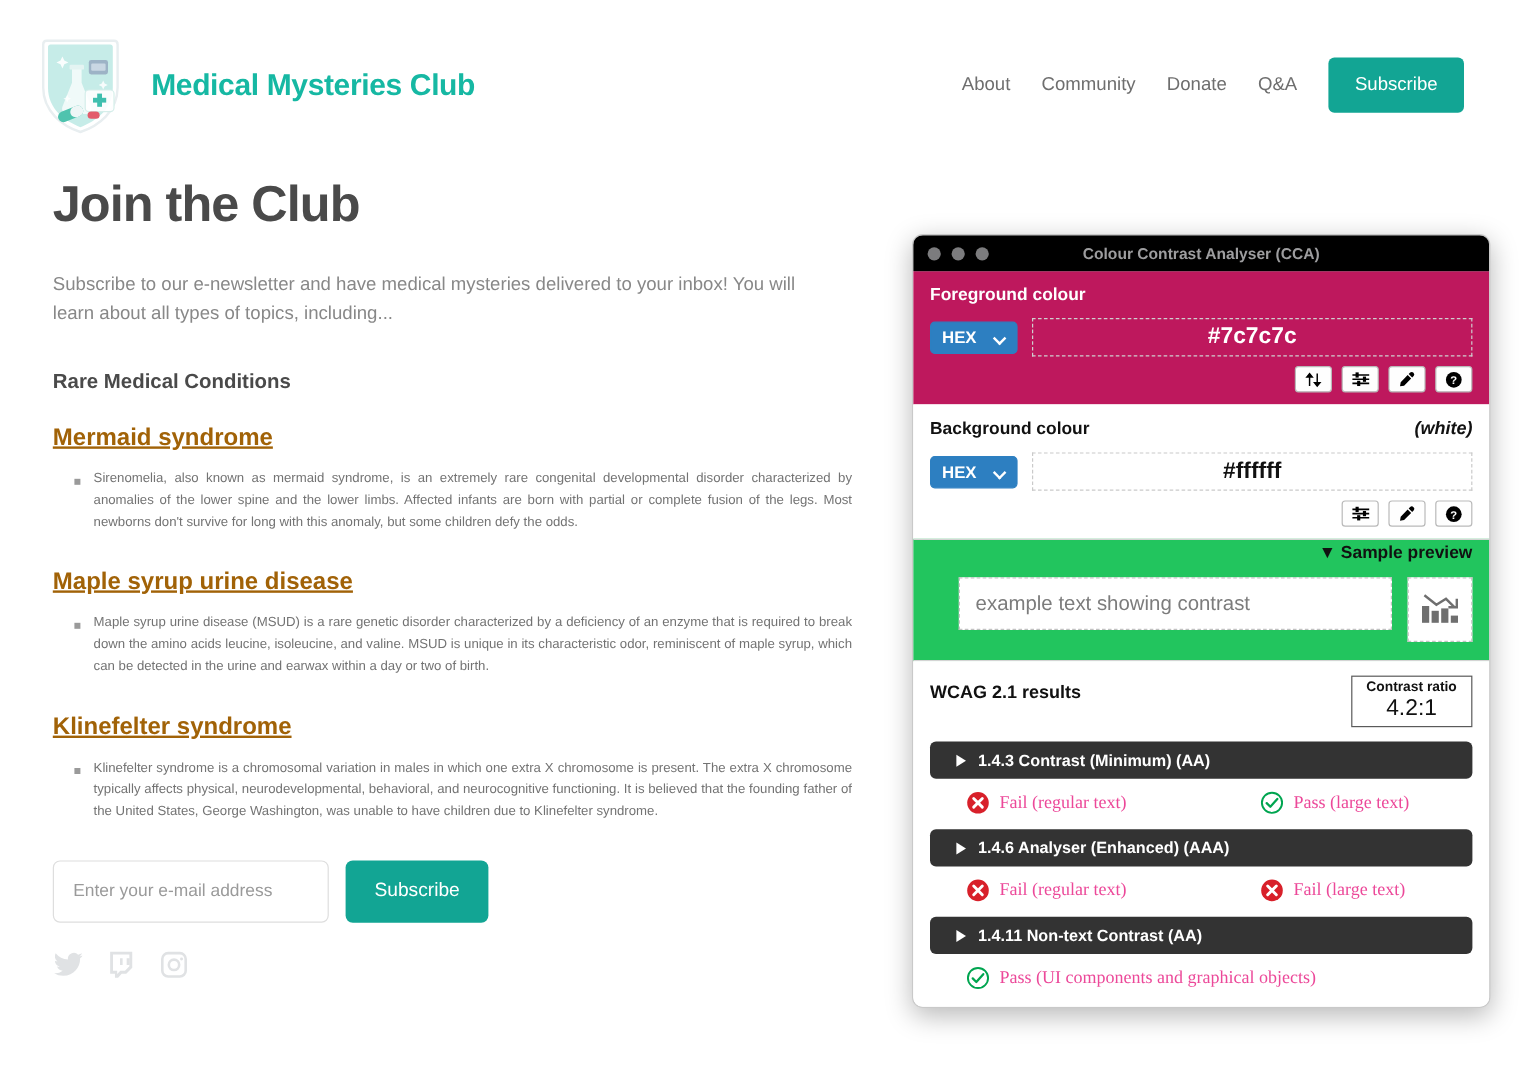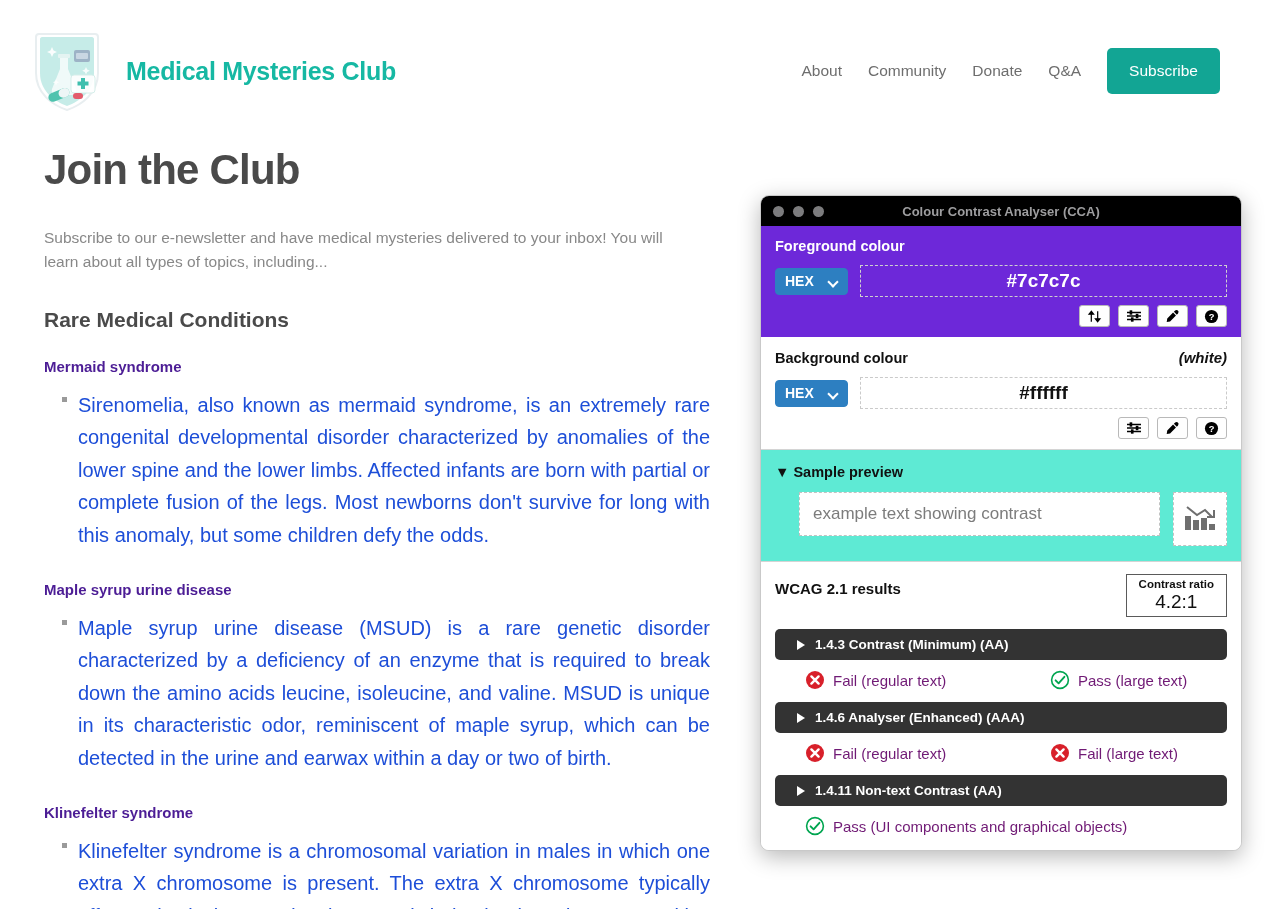--- a/index.html
+++ b/index.html
@@ -44,30 +44,31 @@
   }
   .page-title {
     font-size:42px; font-weight:bold; color:#4a4a4a;
     margin:0 0 32px 0; letter-spacing:-0.8px;
   }
   .intro {
     font-size:15.5px; color:#888888; line-height:1.55;
     margin:0 0 34px 0; width:640px;
   }
   .section-title {
-    font-size:21px; font-weight:bold; color:#4a4a4a;
+    font-size:17px; font-weight:bold; color:#4a4a4a;
     margin:0 0 26px 0;
   }
   .cond-title {
-    font-size:15px; font-weight:bold; color:#4c1d95;
+    font-size:20px; font-weight:bold; color:#a16207;
     margin:0 0 14px 0;
+    text-decoration:underline;
   }
   .cond-list { margin:0 0 30px 0; padding:0 0 0 18px; list-style:none; }
   .cond-list li {
-    position:relative; font-size:20px; color:#1d4ed8;
+    position:relative; font-size:11px; color:#737373;
     line-height:1.62; text-align:justify; padding-left:16px;
     width:648px;
   }
   .cond-list li::before {
     content:""; position:absolute; left:0; top:8px;
     width:5px; height:5px; background:#9a9a9a;
   }
 
   
   .subscribe-row { display:flex; align-items:stretch; gap:14px; margin-top:32px; }
@@ -99,21 +100,21 @@
     padding:0 12px; position:relative;
   }
   .dots { display:flex; gap:9px; }
   .dot { width:11px; height:11px; border-radius:50%; background:#7c7c7e; }
   .cca-title {
     position:absolute; left:0; right:0; text-align:center;
     font-size:13px; font-weight:bold; color:#9d9d9f;
     pointer-events:none;
   }
 
-  .fg-section { background:#6d28d9; padding:12px 14px 10px 14px; }
+  .fg-section { background:#be185d; padding:12px 14px 10px 14px; }
   .bg-section { background:#ffffff; padding:12px 14px 10px 14px; }
   .sec-head { display:flex; align-items:baseline; }
   .sec-label { font-size:14.5px; font-weight:bold; }
   .sec-label.light { color:#ffffff; }
   .sec-label.dark { color:#111111; }
   .white-note {
     margin-left:auto; font-size:15px; font-style:italic;
     font-weight:bold; color:#111;
   }
   .color-row { display:flex; align-items:center; gap:12px; margin-top:11px; }
@@ -139,22 +140,22 @@
   .color-value.bg { color:#111111; border-color:#cacaca; }
   .icon-row { display:flex; justify-content:flex-end; gap:8px; margin-top:8px; }
   .ibtn {
     width:31px; height:22px; background:#fefefe; border:1px solid #b9b9b9;
     border-radius:3px; display:flex; align-items:center; justify-content:center;
     cursor:pointer; padding:0;
   }
   .ibtn svg { display:block; }
 
   .preview-section {
-    background:#5eead4; padding:14px 14px 15px 14px;
-    border-top:1px solid #d4d4d4; border-bottom:1px solid #d4d4d4;
+    background:#22c55e; padding:3px 14px 15px 14px;
+    border-top:1px solid #d4d4d4; border-bottom:1px solid #d4d4d4;text-align:right;
   }
   .disclosure { font-size:14.5px; font-weight:bold; color:#111; }
   .preview-row { display:flex; align-items:stretch; gap:13px; margin-top:12px; padding-left:24px; }
   .preview-text {
     flex:1; border:1px dashed #c2c2c2; background:#ffffff;
     display:flex; align-items:center; padding:0 13px;
     font-size:17px; color:#7c7c7c; height:44px;
   }
   .preview-img {
     width:54px; height:54px; border:1px dashed #c2c2c2; background:#fff;
@@ -173,21 +174,21 @@
 
   .criterion {
     background:#333333; color:#fff; border-radius:5px;
     padding:8px 12px 8px 22px; margin-top:12px;
     font-size:13.5px; font-weight:bold;
     display:flex; align-items:center; gap:10px;
   }
   .tri { width:0; height:0; border-left:8px solid #fff;
          border-top:5px solid transparent; border-bottom:5px solid transparent; }
   .res-row { display:flex; margin-top:10px; padding-left:30px; }
-  .res-item { display:flex; align-items:center; gap:8px; font-size:15px; color:#701a75; }
+  .res-item { display:flex; align-items:center; gap:8px; font-size:15px; color:#ec4899;font-family:Liberation Serif, serif; }
   .res-item.first { width:245px; }
   .status-ico { width:20px; height:20px; flex:0 0 auto; }
 </style>
 </head>
 <body>
 
 <div class="site-header">
   <div class="brand">
     <svg class="logo-shield" viewBox="0 0 74 88">
       <path d="M6 10 C6 8 7 7 9 7 L65 7 C67 7 68 8 68 10 L68 46 C68 66 52 78 37 83 C22 78 6 66 6 46 Z" fill="#ffffff" stroke="#e8eef0" stroke-width="2"></path>
@@ -234,20 +235,21 @@
   <ul class="cond-list">
     <li>Maple syrup urine disease (MSUD) is a rare genetic disorder characterized by a deficiency of an enzyme that is required to break down the amino acids leucine, isoleucine, and valine. MSUD is unique in its characteristic odor, reminiscent of maple syrup, which can be detected in the urine and earwax within a day or two of birth.</li>
   </ul>
 
   <h3 class="cond-title">Klinefelter syndrome</h3>
   <ul class="cond-list">
     <li>Klinefelter syndrome is a chromosomal variation in males in which one extra X chromosome is present. The extra X chromosome typically affects physical, neurodevelopmental, behavioral, and neurocognitive functioning. It is believed that the founding father of the United States, George Washington, was unable to have children due to Klinefelter syndrome.</li>
   </ul>
 
   <div class="subscribe-row">
+    <input class="email-input" type="text" placeholder="Enter your e-mail address" style="">
     <button class="btn-subscribe-form">Subscribe</button>
   </div>
 
   <div class="socials">
     <a href="#">
       <svg class="social-icon" viewBox="0 0 24 24">
         <path d="M23 4.9c-.8.4-1.7.6-2.6.8 1-.6 1.7-1.5 2-2.5-.9.5-1.9.9-2.9 1.1A4.6 4.6 0 0 0 11.6 8a13 13 0 0 1-9.4-4.8 4.6 4.6 0 0 0 1.4 6.1c-.7 0-1.4-.2-2-.5 0 2.2 1.6 4 3.7 4.5-.6.2-1.3.2-2 .1a4.6 4.6 0 0 0 4.3 3.2A9.2 9.2 0 0 1 1 18.5a13 13 0 0 0 7 2c8.4 0 13-7 13-13v-.6c.9-.6 1.6-1.4 2-2.3z"></path>
       </svg>
     </a>
     <a href="#">

